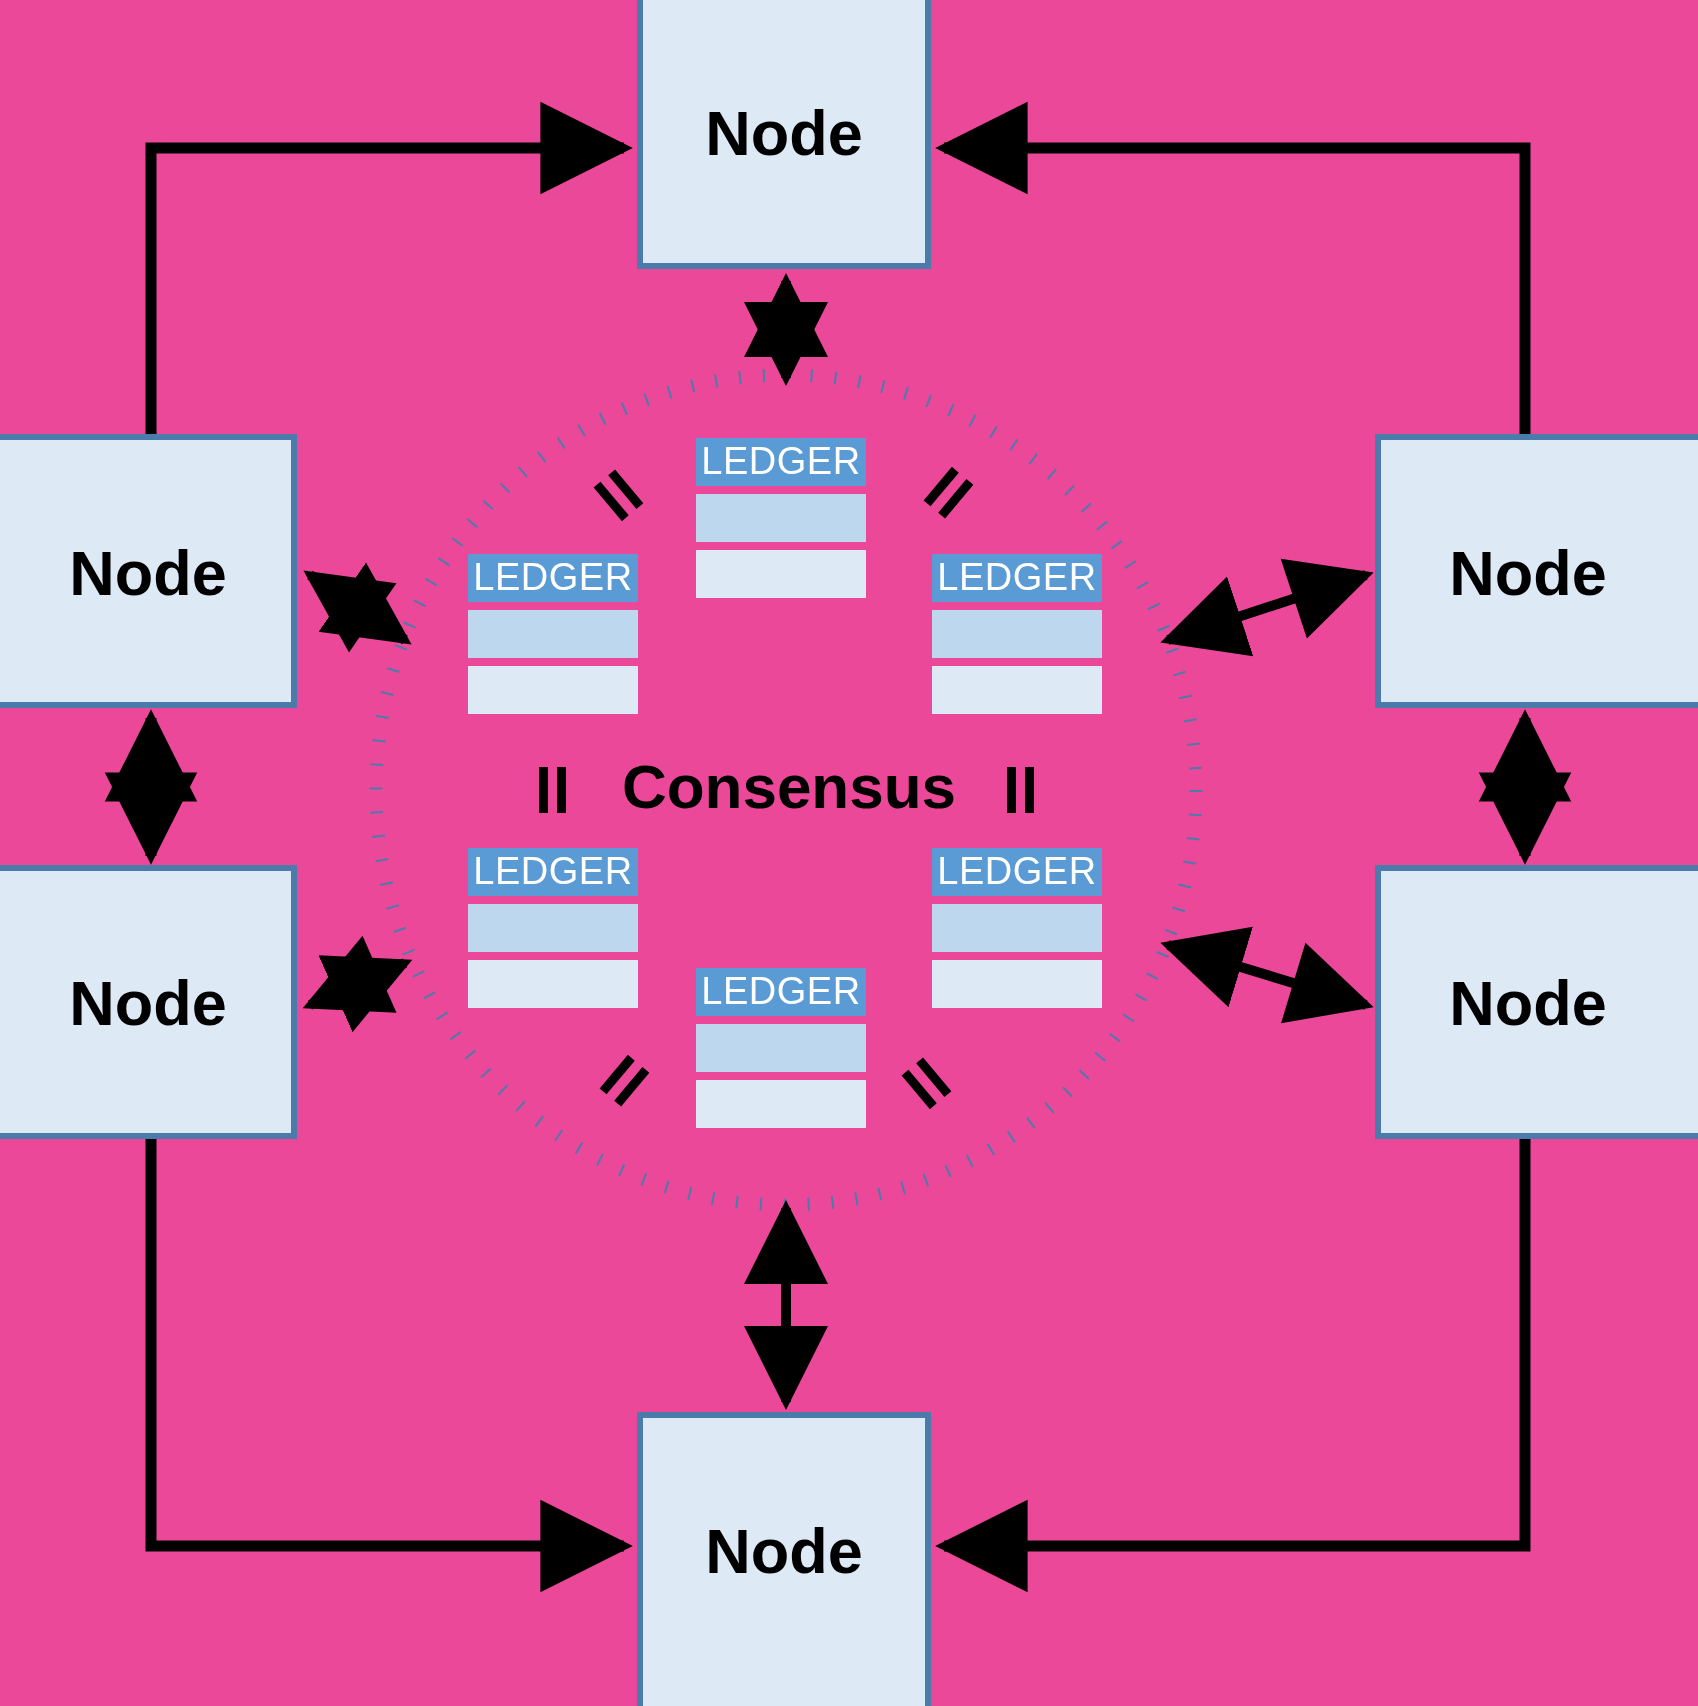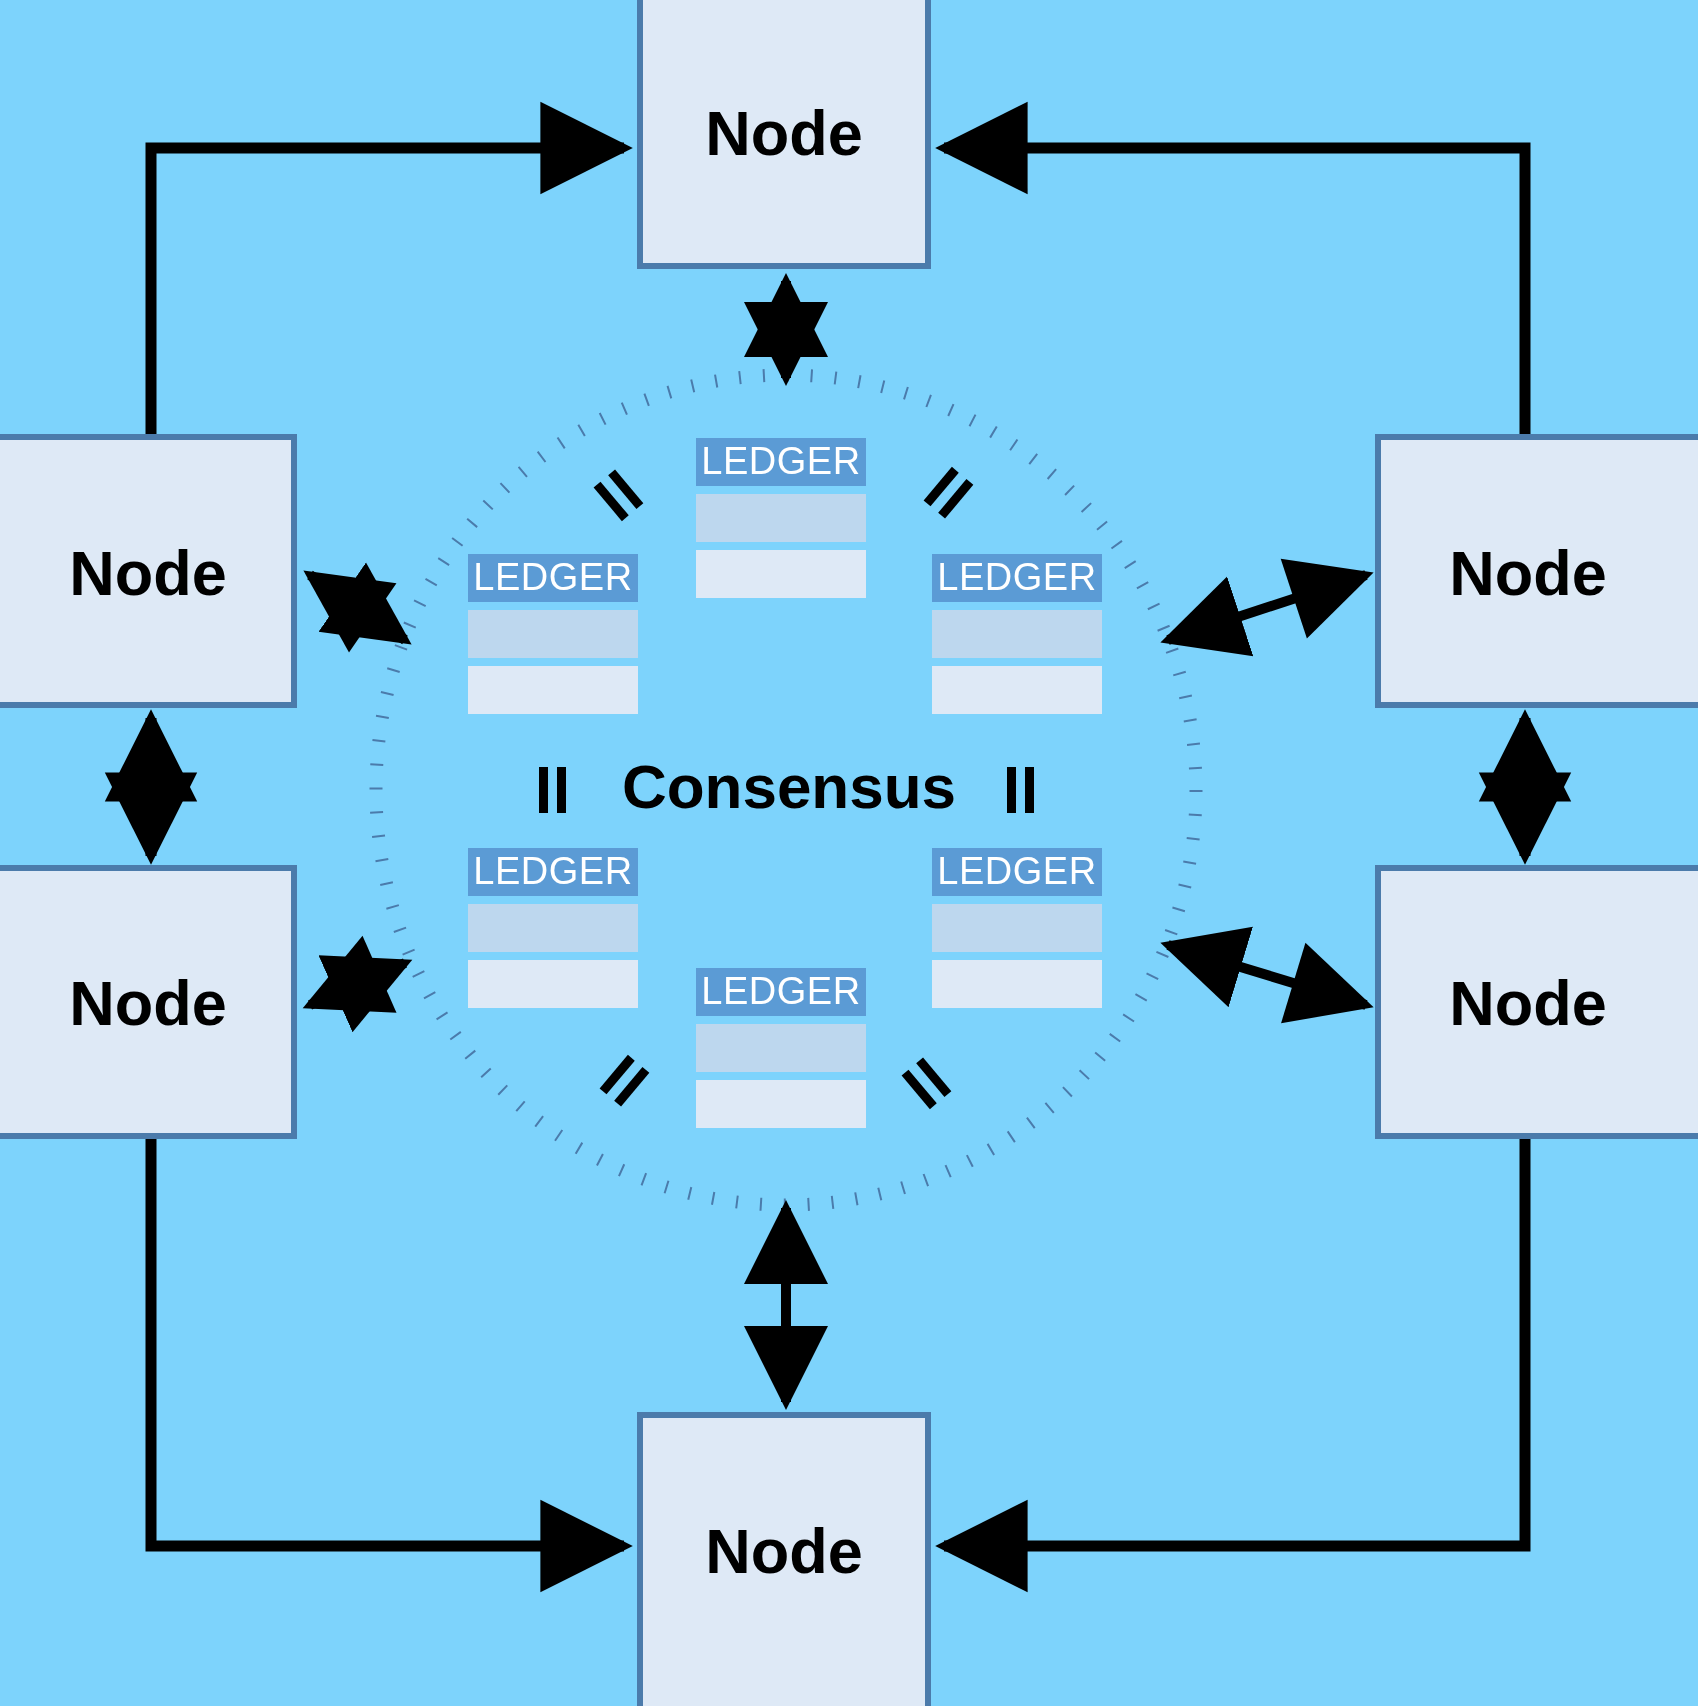--- a/index.html
+++ b/index.html
@@ -10,21 +10,21 @@
   body {
     width: 1698px;
     height: 1706px;
     font-family: "Liberation Sans", sans-serif;
     overflow: hidden;
   }
   #diagram-root {
     position: relative;
     width: 1698px;
     height: 1706px;
-    background: #7dd3fc;
+    background: #ec4899;
   }
   svg#diagram-svg {
     position: absolute;
     left: 0;
     top: 0;
     width: 1698px;
     height: 1706px;
     display: block;
   }
   .node-label {

